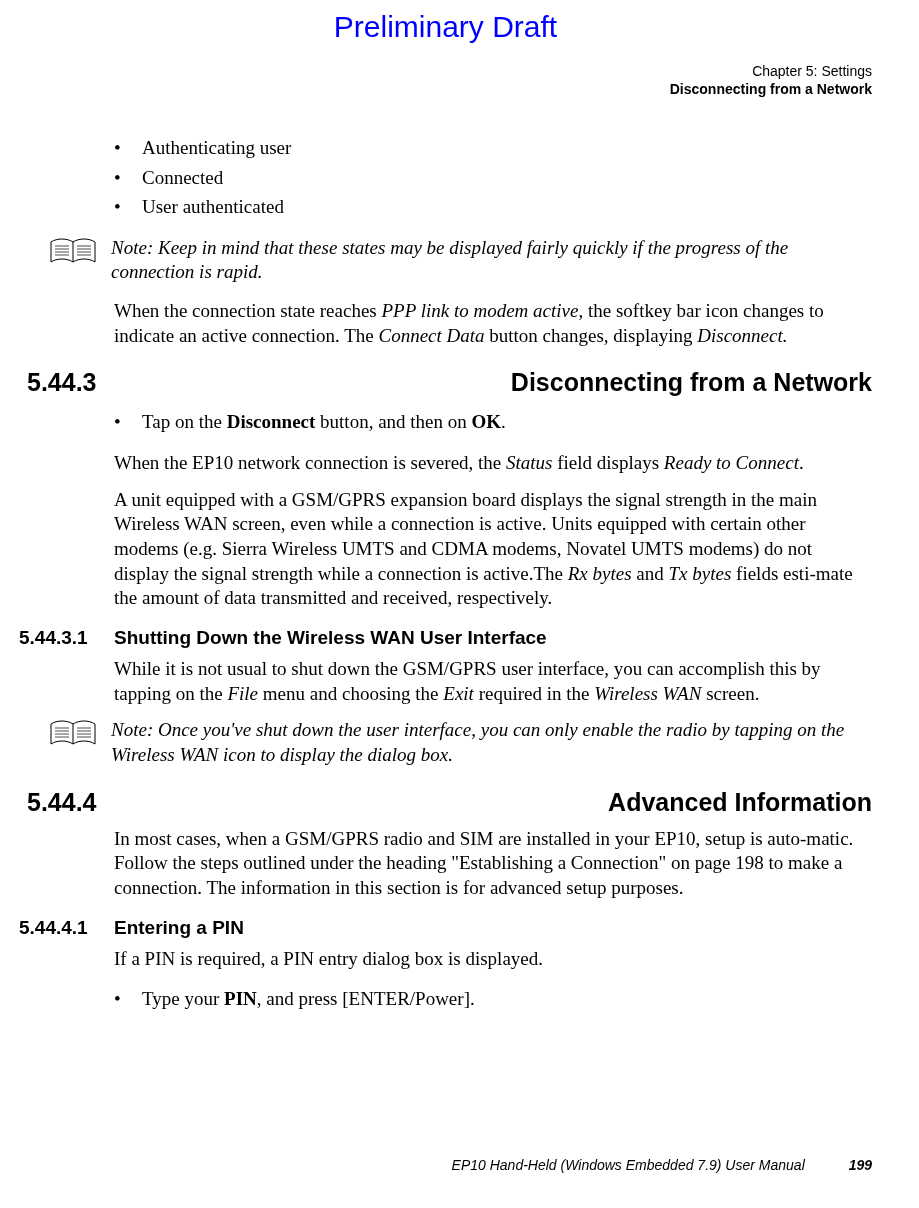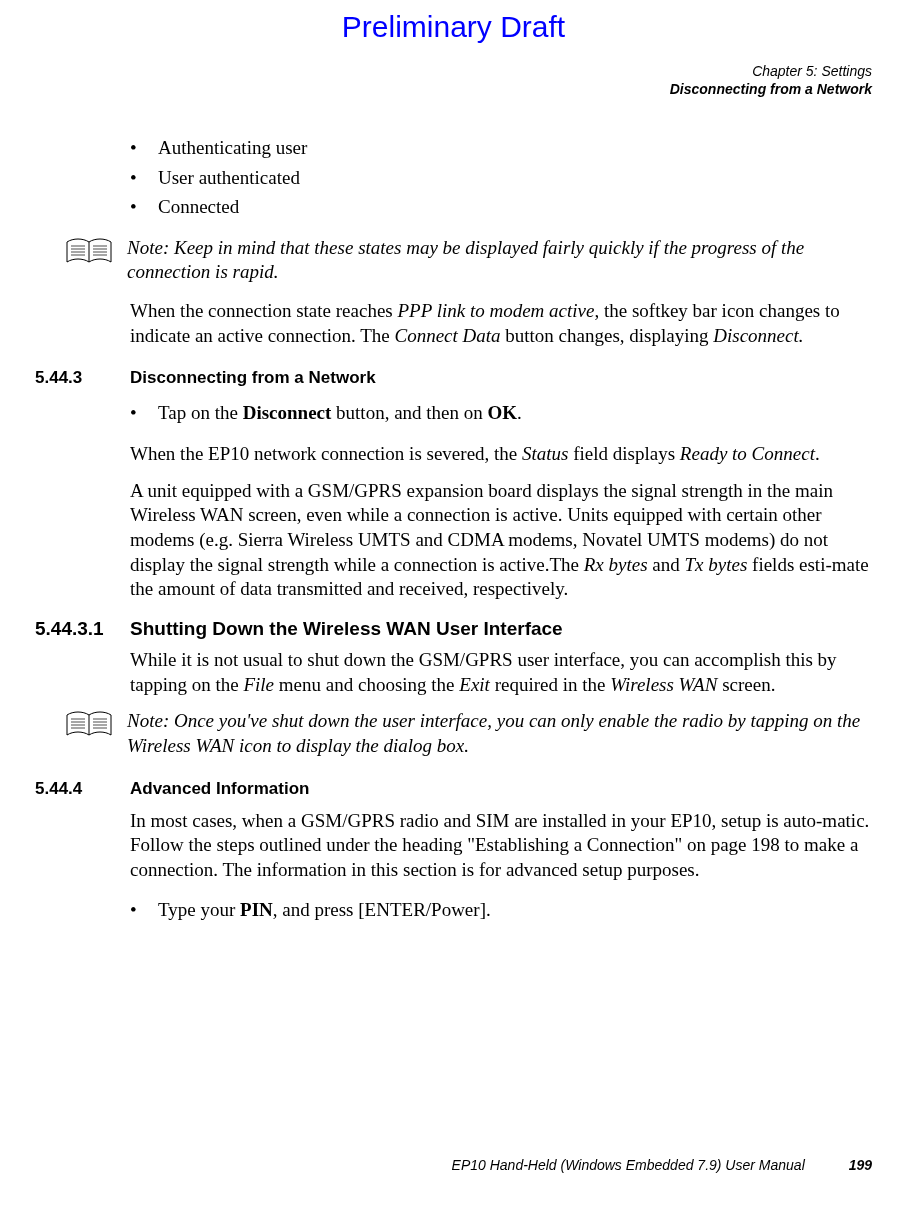--- a/index.html
+++ b/index.html
@@ -9,34 +9,33 @@
     width: 919px;
     height: 1208px;
     font-family: "Times New Roman", Times, serif;
     color: #000;
   }
   .page {
     position: relative;
     width: 919px;
     height: 1208px;
     box-sizing: border-box;
-    padding: 10px 47px 30px 35px;
+    padding: 10px 47px 30px 19px;
   }
   .prelim {
     text-align: center;
     color: #0000ff;
     font-family: Verdana, Geneva, sans-serif;
     font-size: 30px;
     margin-top: 0;
     margin-bottom: 18px;
   }
   .chapter-line {
     text-align: right;
     font-family: "Trebuchet MS", Verdana, sans-serif;
-    font-style: italic;
     font-size: 14px;
     line-height: 1.3;
     margin-right: 0;
   }
   .chapter-sub {
     font-weight: bold;
   }
   .content {
     margin-top: 35px;
   }
@@ -79,23 +78,24 @@
   }
   .body-block p {
     font-size: 19px;
     line-height: 1.3;
     margin: 0 0 12px 0;
     text-align: left;
   }
   h2.sec {
     font-family: "Trebuchet MS", Verdana, sans-serif;
     font-weight: bold;
-    font-size: 17px;
-    margin: 20px 0 10px 0;
+    font-size: 25px;
+    margin: 20px 0 10px 8px;
     display: flex;
+    justify-content: space-between;
   }
   h2.sec .num {
     width: 95px;
     display: inline-block;
     flex-shrink: 0;
   }
   h3.subsec {
     font-family: "Trebuchet MS", Verdana, sans-serif;
     font-weight: bold;
     font-size: 19px;
@@ -130,22 +130,22 @@
 
   <div class="chapter-line">
     <span>Chapter 5:  Settings</span><br>
     <span class="chapter-sub">Disconnecting from a Network</span>
   </div>
 
   <div class="content">
 
     <ul class="bullets">
       <li>Authenticating user</li>
+      <li>Connected</li>
       <li>User authenticated</li>
-      <li>Connected</li>
     </ul>
 
     <div class="note-row">
       <svg width="48" height="30" viewBox="0 0 48 30">
         <path d="M2 4 C 8 0, 18 0, 24 4 C 30 0, 40 0, 46 4 L 46 24 C 40 20, 30 20, 24 24 C 18 20, 8 20, 2 24 Z" fill="#fff" stroke="#000" stroke-width="1"></path>
         <path d="M24 4 L 24 24" stroke="#000" stroke-width="1" fill="none"></path>
         <path d="M6 8 L20 8 M6 11 L20 11 M6 14 L20 14 M6 17 L20 17" stroke="#000" stroke-width="0.7"></path>
         <path d="M28 8 L42 8 M28 11 L42 11 M28 14 L42 14 M28 17 L42 17" stroke="#000" stroke-width="0.7"></path>
       </svg>
       <div class="note-text">
@@ -201,20 +201,27 @@
     </div>
 
     <h2 class="sec">
       <span class="num">5.44.4</span>
       <span>Advanced Information</span>
     </h2>
     <div class="body-block">
       <p>In most cases, when a GSM/GPRS radio and SIM are installed in your EP10, setup is auto-matic. Follow the steps outlined under the heading "Establishing a Connection" on page 198 to make a connection. The information in this section is for advanced setup purposes.</p>
     </div>
 
+    <h3 class="subsec">
+      <span class="num">5.44.4.1</span>
+      <span>Entering a PIN</span>
+    </h3>
+    <div class="body-block">
+      <p>If a PIN is required, a PIN entry dialog box is displayed.</p>
+    </div>
     <ul class="bullets">
       <li>
         <span>Type your </span><b>PIN</b><span>, and press [ENTER/Power].</span>
       </li>
     </ul>
 
   </div>
 
   <div class="footer">
     <span>EP10 Hand-Held (Windows Embedded 7.9) User Manual</span>

